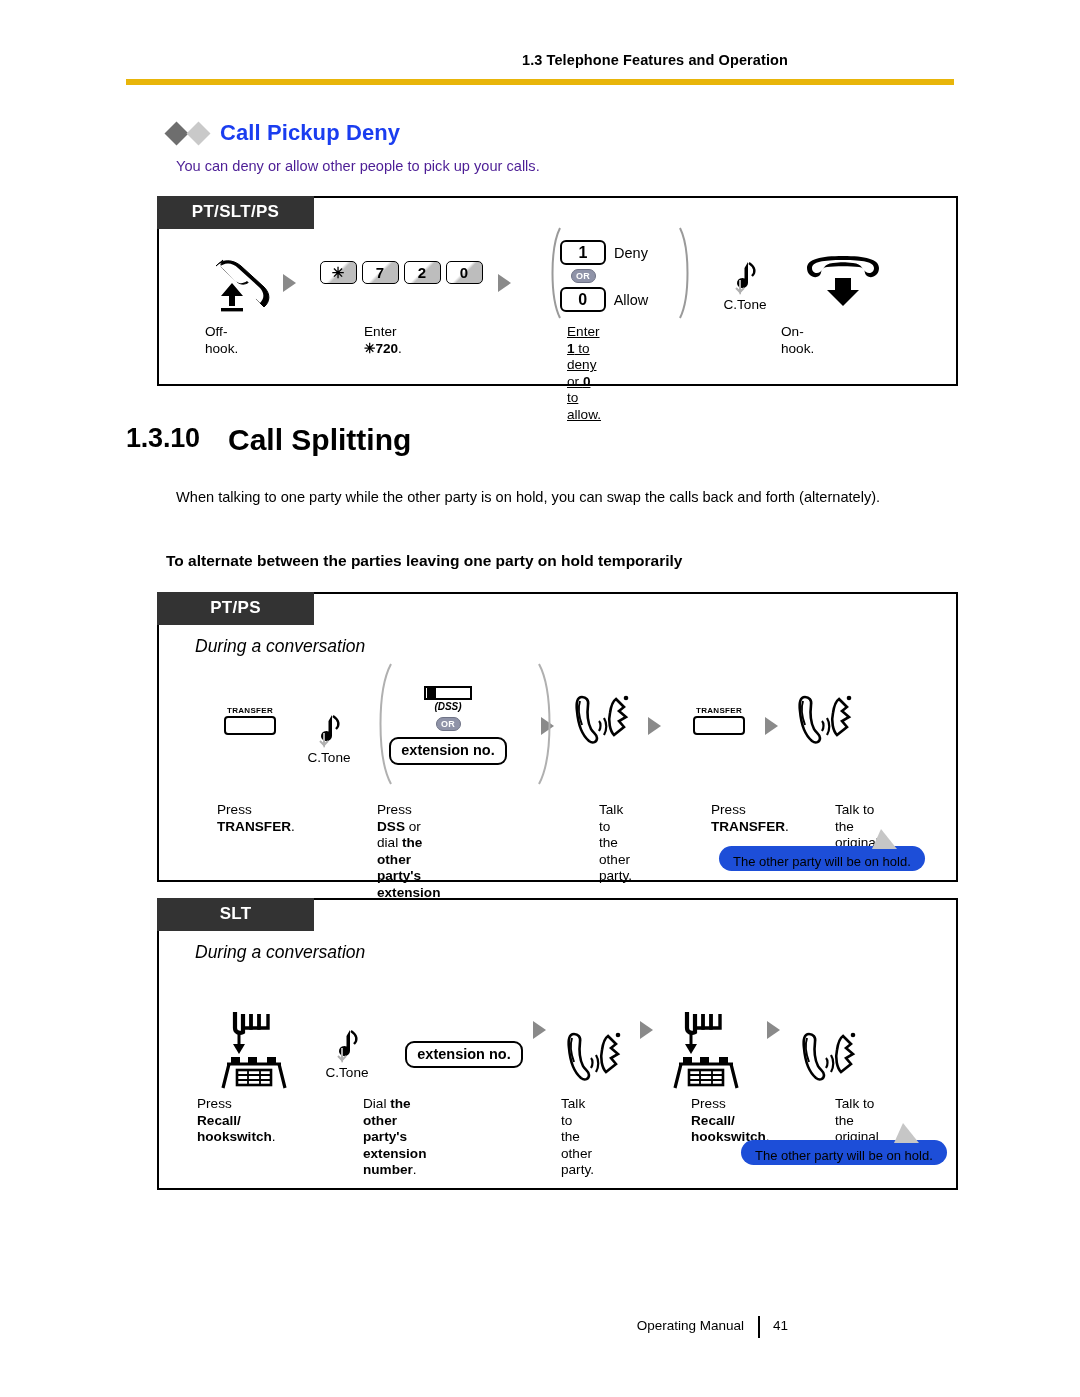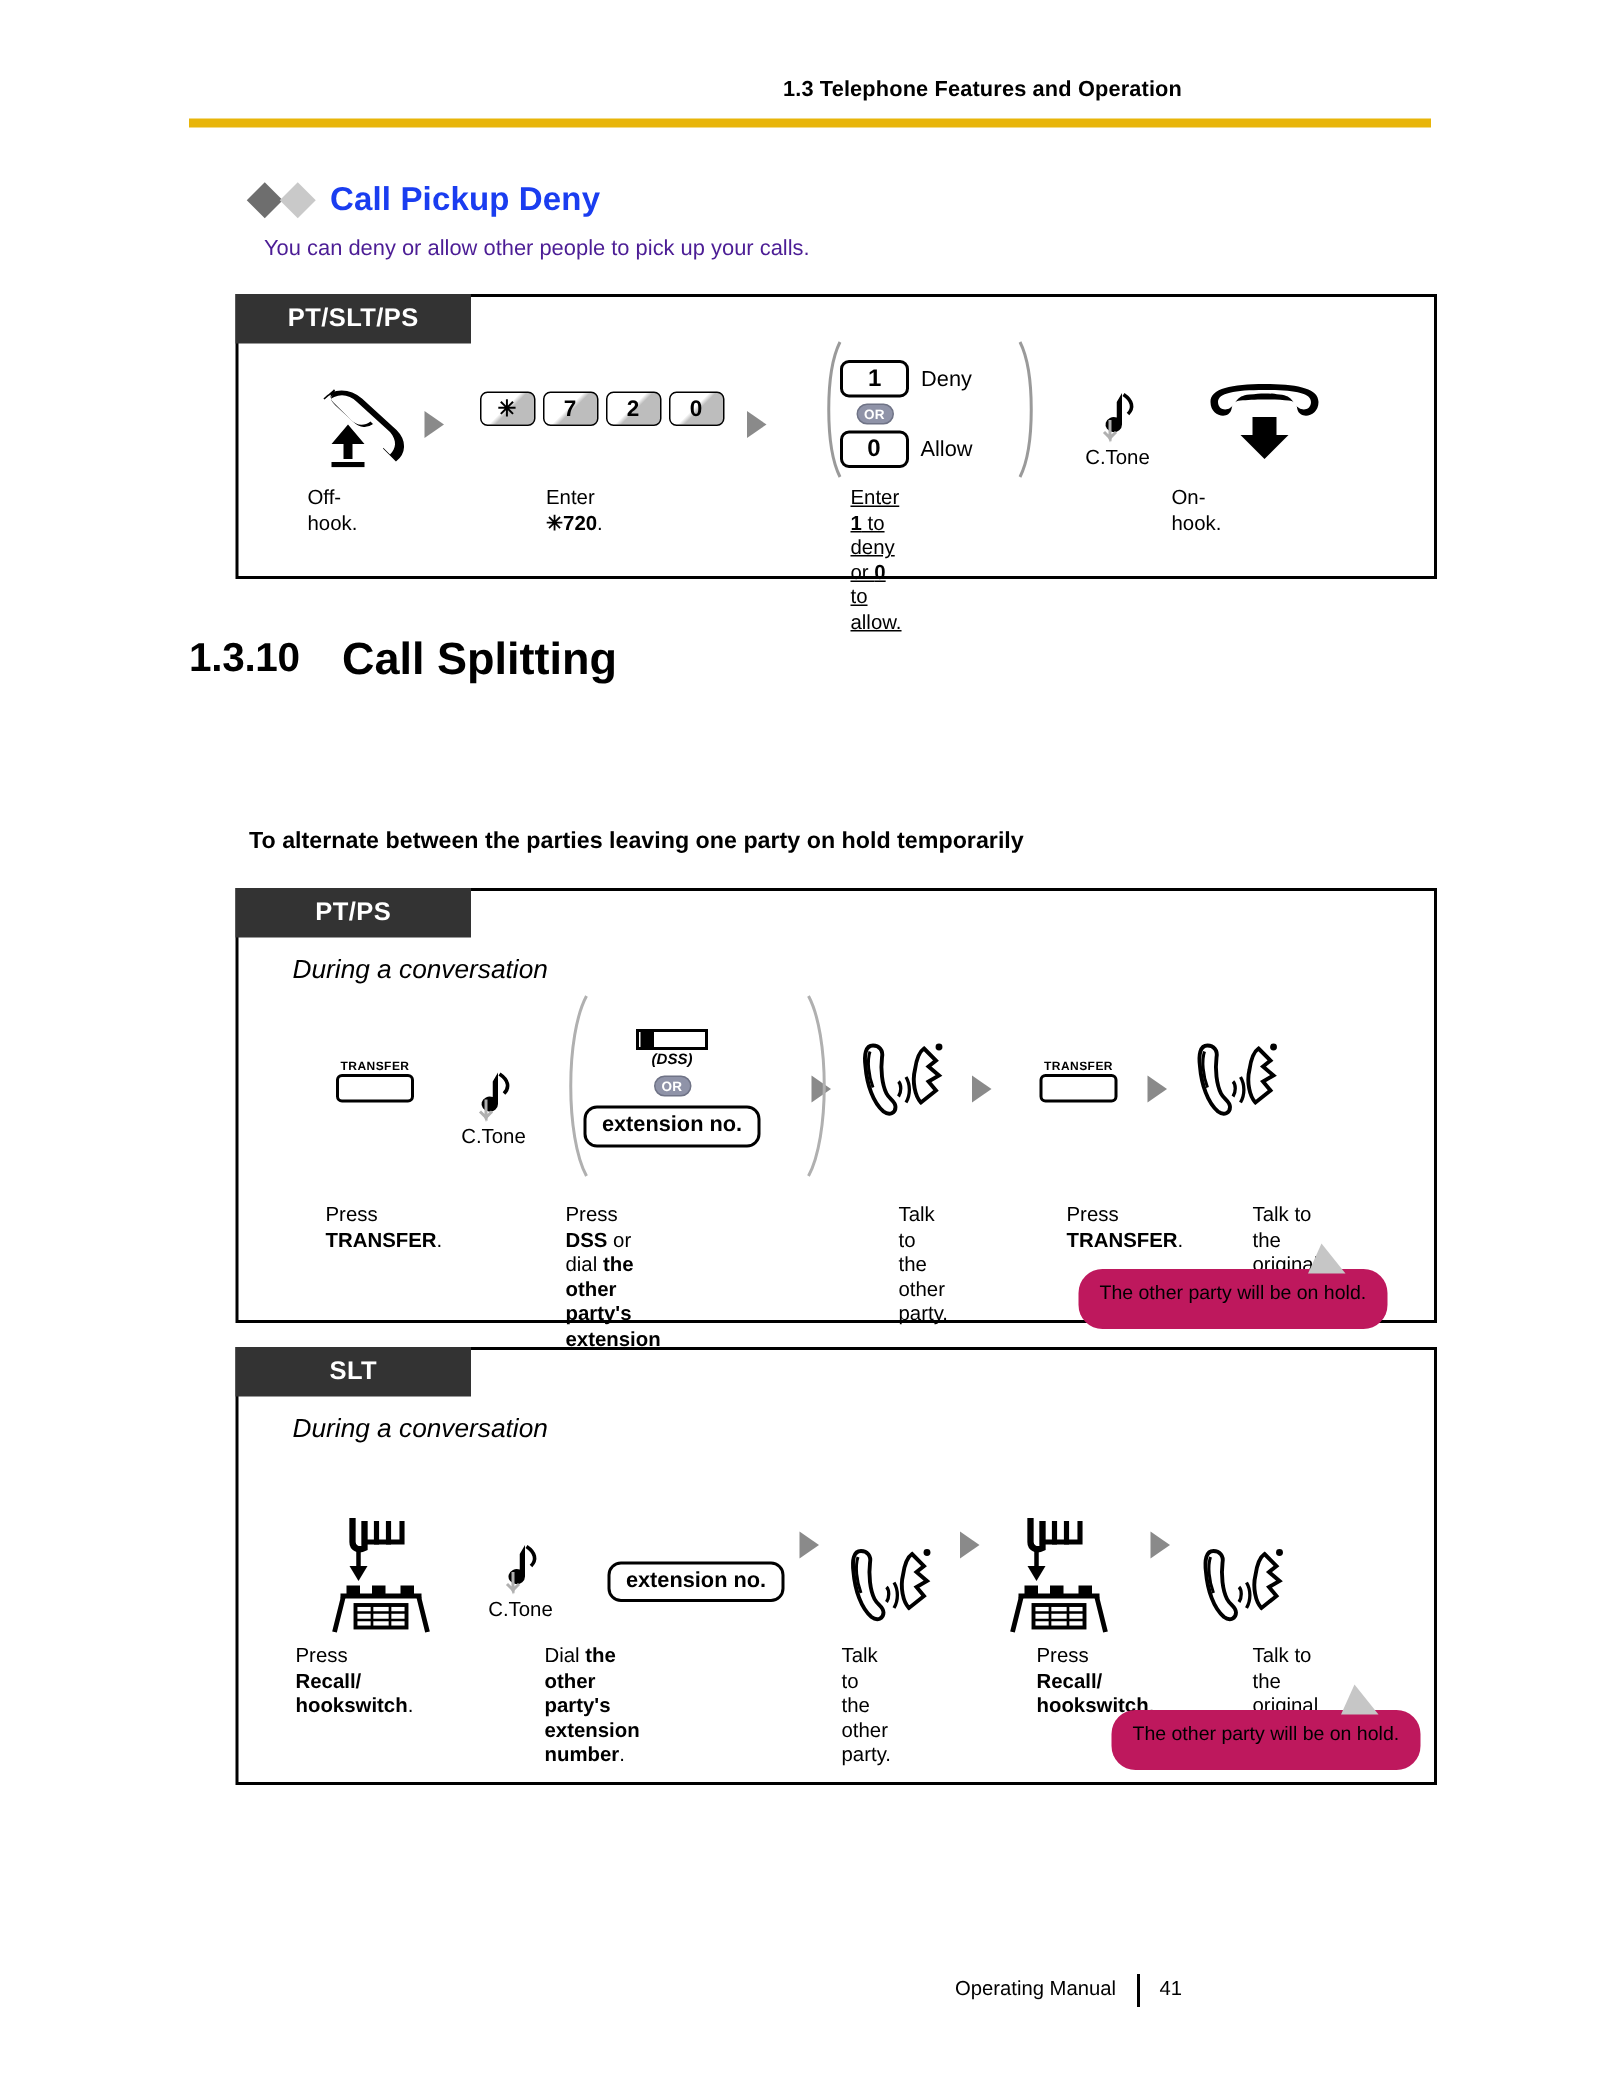--- a/index.html
+++ b/index.html
@@ -109,22 +109,22 @@
   .ctone { display:flex; flex-direction:column; align-items:center; }
   .ctone-lbl { font-size:13.6px; margin-top:1px; }
 
   .arrow-tri {
     width:0; height:0; border-left:13px solid #8a8a8a;
     border-top:9px solid transparent; border-bottom:9px solid transparent;
   }
 
   
   .bubble {
-    position:absolute; background:#be185d; border-radius:16px;
-    font-size:13px; padding:8px 14px 17px 14px; white-space:nowrap;
+    position:absolute; background:#1d4ed8; border-radius:16px;
+    font-size:13px; padding:8px 14px 2px 14px; white-space:nowrap;
   }
   .bubble .tail {
     position:absolute; width:0; height:0;
     border-left:9px solid transparent; border-right:16px solid transparent;
     border-bottom:20px solid #c6c6c6;
     top:-17px; right:28px;
   }
 
   
   .sec-num { position:absolute; left:126px; top:423px; font-size:27px; font-weight:bold; letter-spacing:-.2px; }
@@ -235,20 +235,21 @@
           <span>or </span><b>0</b><span> to allow.</span>
         </div>
         <div class="cap" style="left:622px; top:126px;">On-hook.</div>
       </div>
 
     </div>
   </div>
 
   <div class="sec-num">1.3.10</div>
   <div class="sec-name">Call Splitting</div>
+  <div class="sec-body">When talking to one party while the other party is on hold, you can swap the calls back and forth (alternately).</div>
   <div class="sub-head">To alternate between the parties leaving one party on hold temporarily</div>
 
   <div class="dbox" style="top:592px; height:290px;">
     <div class="dtab">PT/PS</div>
     <div class="dbody">
 
       <div class="during" style="left:36px; top:42px;">During a conversation</div>
 
       <div class="steps" style="left:48px; top:92px;">
 

